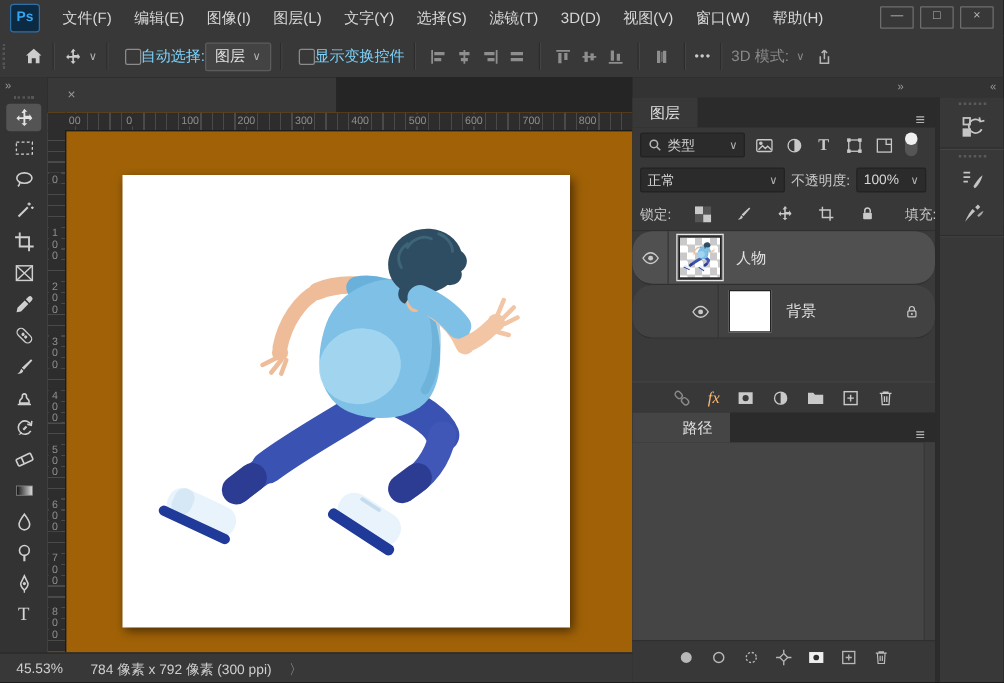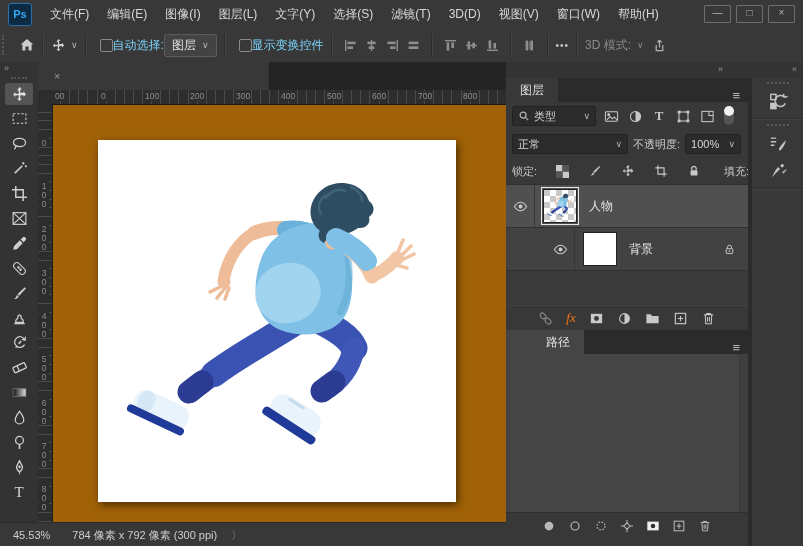--- a/index.html
+++ b/index.html
@@ -76,32 +76,32 @@
   #ftoggle .knob{position:absolute;left:0px;top:-1px;width:10px;height:10px;border-radius:50%;background:#f0f0f0;}
   #blendrow{height:28px;display:flex;align-items:center;padding:0 6px;gap:5px;}
   .selbox{display:flex;align-items:center;background:#2b2b2b;border:1px solid #222;border-radius:2px;height:18px;padding:0 5px;color:#d8d8d8;font-size:11px;}
   .selbox .sval{flex:1;}
   #blendsel{width:104px;}
   .numsel{width:44px;}
   .rowlab{color:#c9c9c9;font-size:11px;white-space:nowrap;}
   #lockrow{height:26px;display:flex;align-items:center;padding:0 6px;gap:19px;border-bottom:1px solid #2f2f2f;}
   .lockic{display:flex;align-items:center;justify-content:center;width:16px;height:16px;}
   #layerlist{height:120px;background:#3a3a3a;}
-  .lrow{height:42px;display:flex;align-items:center;border-bottom:1px solid #303030;}
+  .lrow{height:42px;display:flex;align-items:center;border-bottom:1px solid #303030;border-radius:16px;}
   .lrow.sel{background:#505050;}
   .lrow.normal{background:#424242;padding-left:40px;}
   .eyecell{width:28px;display:flex;align-items:center;justify-content:center;border-right:1px solid #353535;align-self:stretch;}
   .thumb{width:34px;height:34px;margin-left:8px;position:relative;box-sizing:border-box;}
   .thumb.checker{background:repeating-conic-gradient(#ffffff 0% 25%, #c9c9c9 0% 50%) 0 0/12px 12px;outline:1px solid #e6e6e6;outline-offset:1px;border:1px solid #222;}
   .thumb.white{background:#ffffff;border:1px solid #222;}
   .lname{margin-left:12px;font-size:12px;color:#e2e2e2;}
   .llock{margin-left:auto;margin-right:12px;}
   #fxrow{height:24px;display:flex;align-items:center;justify-content:center;gap:13px;border-top:1px solid #434343;background:#383838;}
   .fxitem{display:flex;align-items:center;justify-content:center;}
-  .fxtext{font-family:"Liberation Serif",serif;font-style:italic;font-size:13px;color:#f97316;}
+  .fxtext{font-family:"Liberation Serif",serif;font-style:italic;font-size:13px;color:#fdba74;}
   #pathscontent{height:158px;background:#454545;position:relative;}
   #pathsscroll{position:absolute;right:0;top:0;bottom:0;width:8px;background:#3f3f3f;border-left:1px solid #383838;}
   #pathsbottom{height:26px;display:flex;align-items:center;justify-content:center;gap:12px;background:#383838;border-top:1px solid #2f2f2f;}
   
   .stripgrip{width:22px;margin:4px auto;border-top:2px dotted #5a5a5a;}
   .stripbtn{width:30px;height:26px;margin:2px auto;display:flex;align-items:center;justify-content:center;}
   .stripdiv{height:1px;background:#2d2d2d;border-bottom:1px solid #444;margin:4px 0;}
 </style>
 </head>
 <body>

